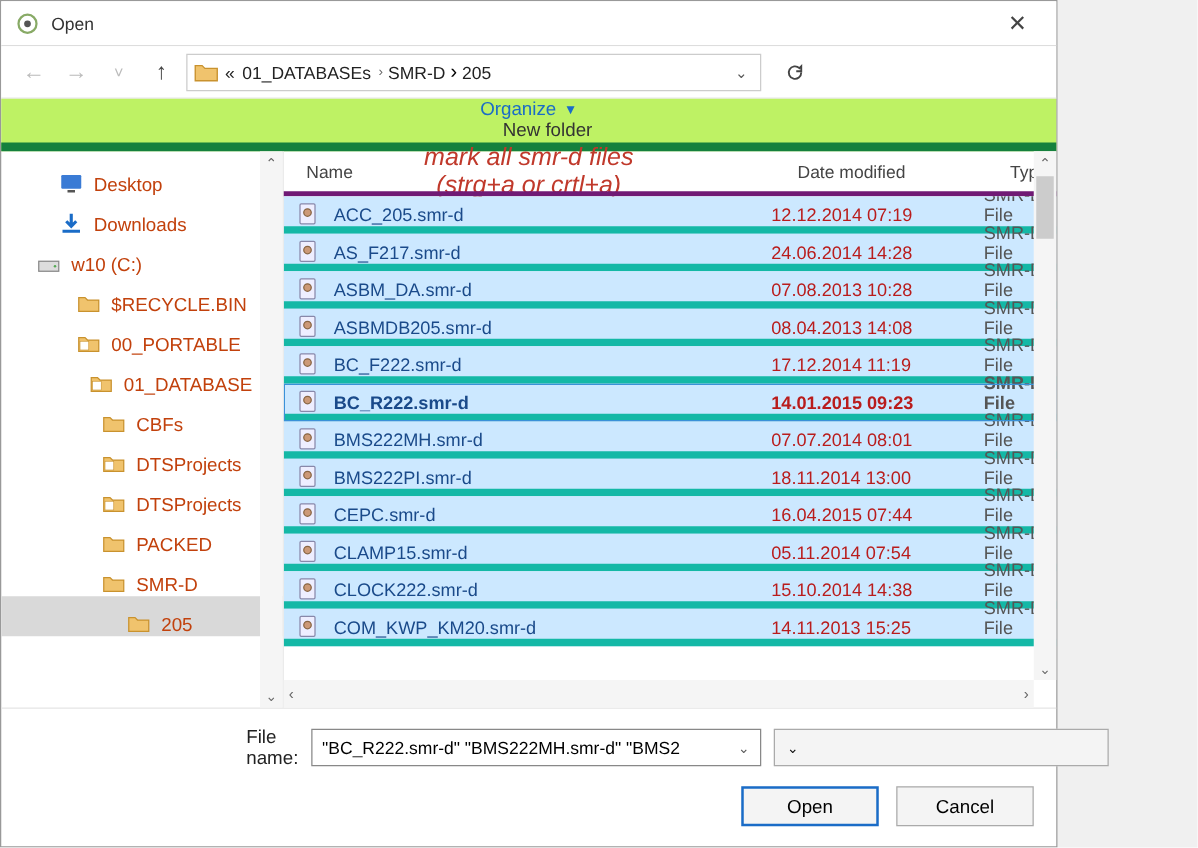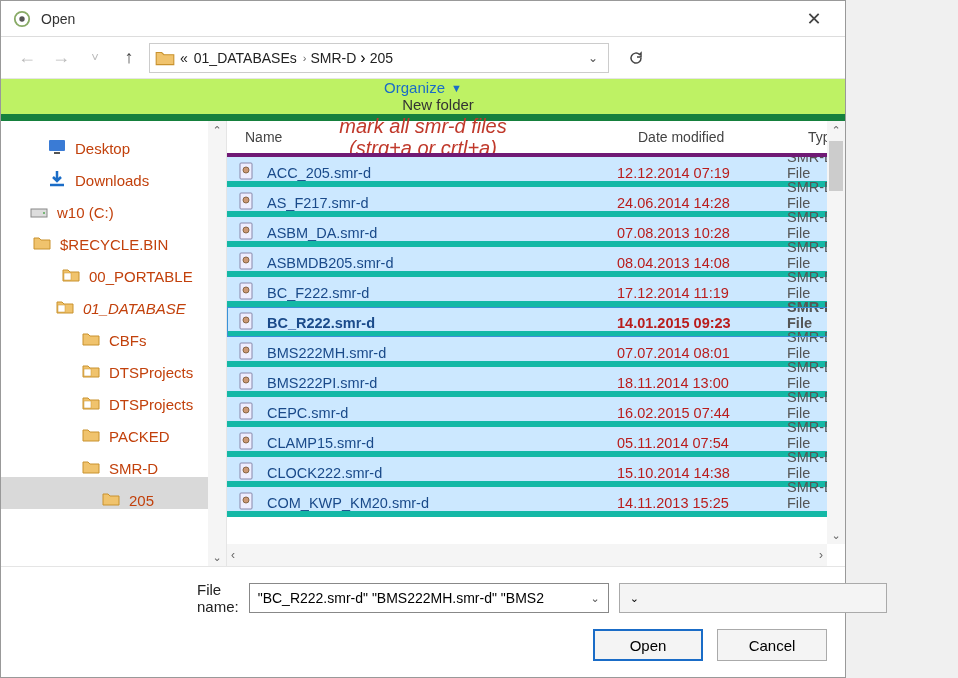--- a/index.html
+++ b/index.html
@@ -172,34 +172,34 @@
               </svg></span>
             <span>Downloads</span>
           </div>
           <div class="tnode" style="padding-left: 28px;">
             <span class="ticon"><svg viewBox="0 0 20 20">
                 <rect x="2" y="8" width="16" height="8" fill="#ddd" stroke="#888"></rect>
                 <circle cx="15" cy="12" r="1" fill="#5a5"></circle>
               </svg></span>
             <span>w10 (C:)</span>
           </div>
-          <div class="tnode" style="padding-left: 31px;">
+          <div class="tnode" style="padding-left: 60px;">
             <span class="ticon"><svg viewBox="0 0 20 20">
                 <path d="M2 5 h5 l2 2 h9 v9 h-16 z" fill="#f0c36d" stroke="#c9922e"></path>
               </svg></span>
             <span>$RECYCLE.BIN</span>
           </div>
           <div class="tnode" style="padding-left: 60px;">
             <span class="ticon"><svg viewBox="0 0 20 20">
                 <path d="M2 5 h5 l2 2 h9 v9 h-16 z" fill="#f0c36d" stroke="#c9922e"></path>
                 <rect x="3" y="8" width="7" height="7" fill="#fff" stroke="#c9922e" stroke-width="0.5"></rect>
               </svg></span>
             <span>00_PORTABLE</span>
           </div>
-          <div class="tnode" style="padding-left: 54px; font-style: italic;">
+          <div class="tnode" style="padding-left: 70px;">
             <span class="ticon"><svg viewBox="0 0 20 20">
                 <path d="M2 5 h5 l2 2 h9 v9 h-16 z" fill="#f0c36d" stroke="#c9922e"></path>
                 <rect x="3" y="8" width="7" height="7" fill="#fff" stroke="#c9922e" stroke-width="0.5"></rect>
               </svg></span>
             <span>01_DATABASE</span>
           </div>
           <div class="tnode" style="padding-left: 80px;">
             <span class="ticon"><svg viewBox="0 0 20 20">
                 <path d="M2 5 h5 l2 2 h9 v9 h-16 z" fill="#f0c36d" stroke="#c9922e"></path>
               </svg></span>
@@ -322,21 +322,21 @@
             <span class="fname">BMS222PI.smr-d</span>
             <span class="fdate">18.11.2014 13:00</span>
             <span class="ftype">SMR-D File</span>
           </div>
           <div class="frow">
             <span class="ficon"><svg viewBox="0 0 20 20">
                 <rect x="3" y="2" width="12" height="16" rx="1" fill="#eef" stroke="#88a"></rect>
                 <circle cx="9" cy="9" r="3" fill="#c97" stroke="#864"></circle>
               </svg></span>
             <span class="fname">CEPC.smr-d</span>
-            <span class="fdate">16.02.2015 07:44</span>
+            <span class="fdate">16.04.2015 07:44</span>
             <span class="ftype">SMR-D File</span>
           </div>
           <div class="frow">
             <span class="ficon"><svg viewBox="0 0 20 20">
                 <rect x="3" y="2" width="12" height="16" rx="1" fill="#eef" stroke="#88a"></rect>
                 <circle cx="9" cy="9" r="3" fill="#c97" stroke="#864"></circle>
               </svg></span>
             <span class="fname">CLAMP15.smr-d</span>
             <span class="fdate">05.11.2014 07:54</span>
             <span class="ftype">SMR-D File</span>

